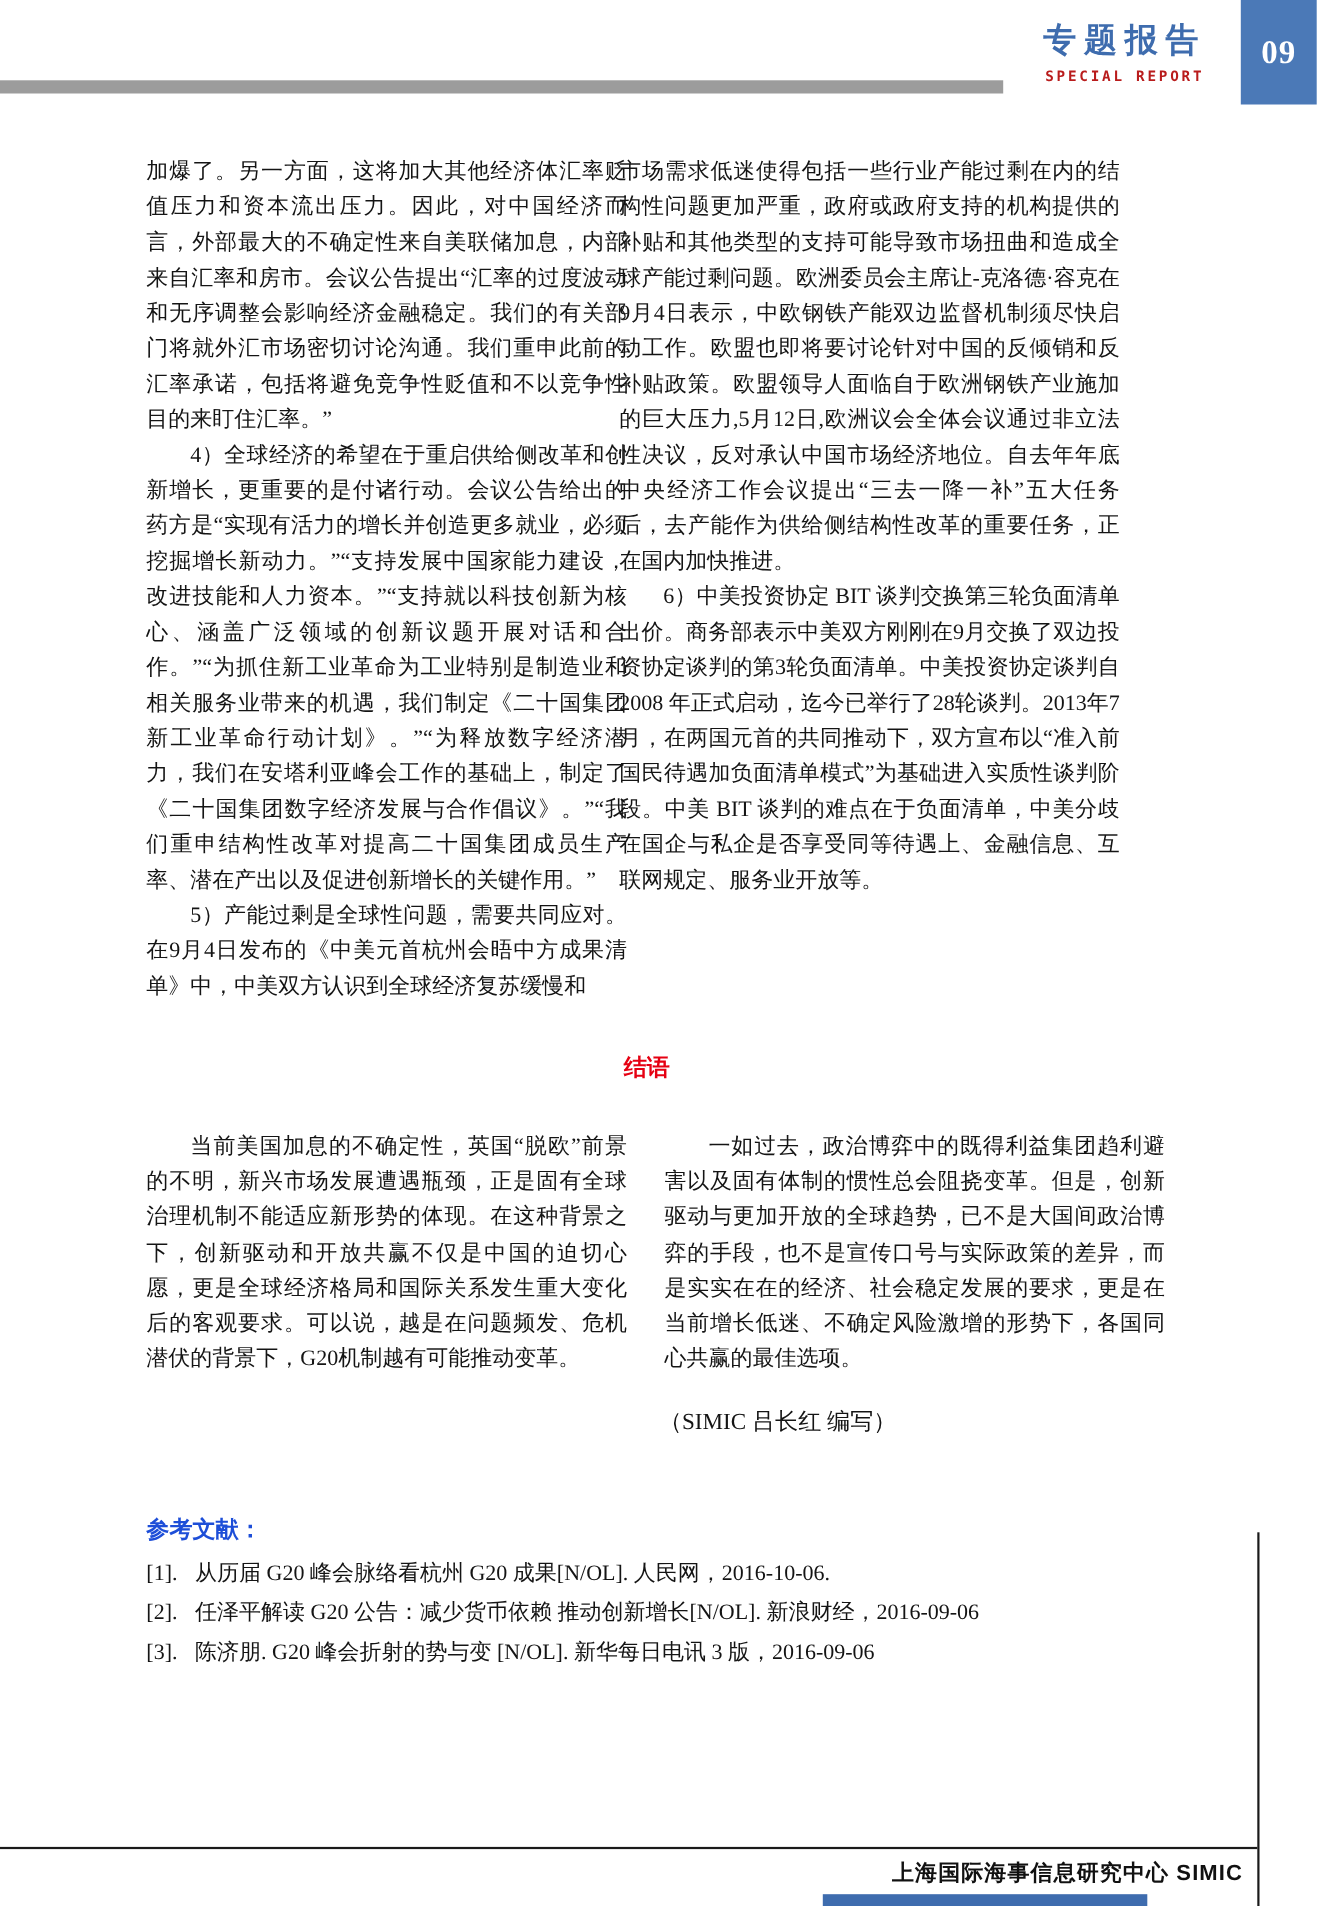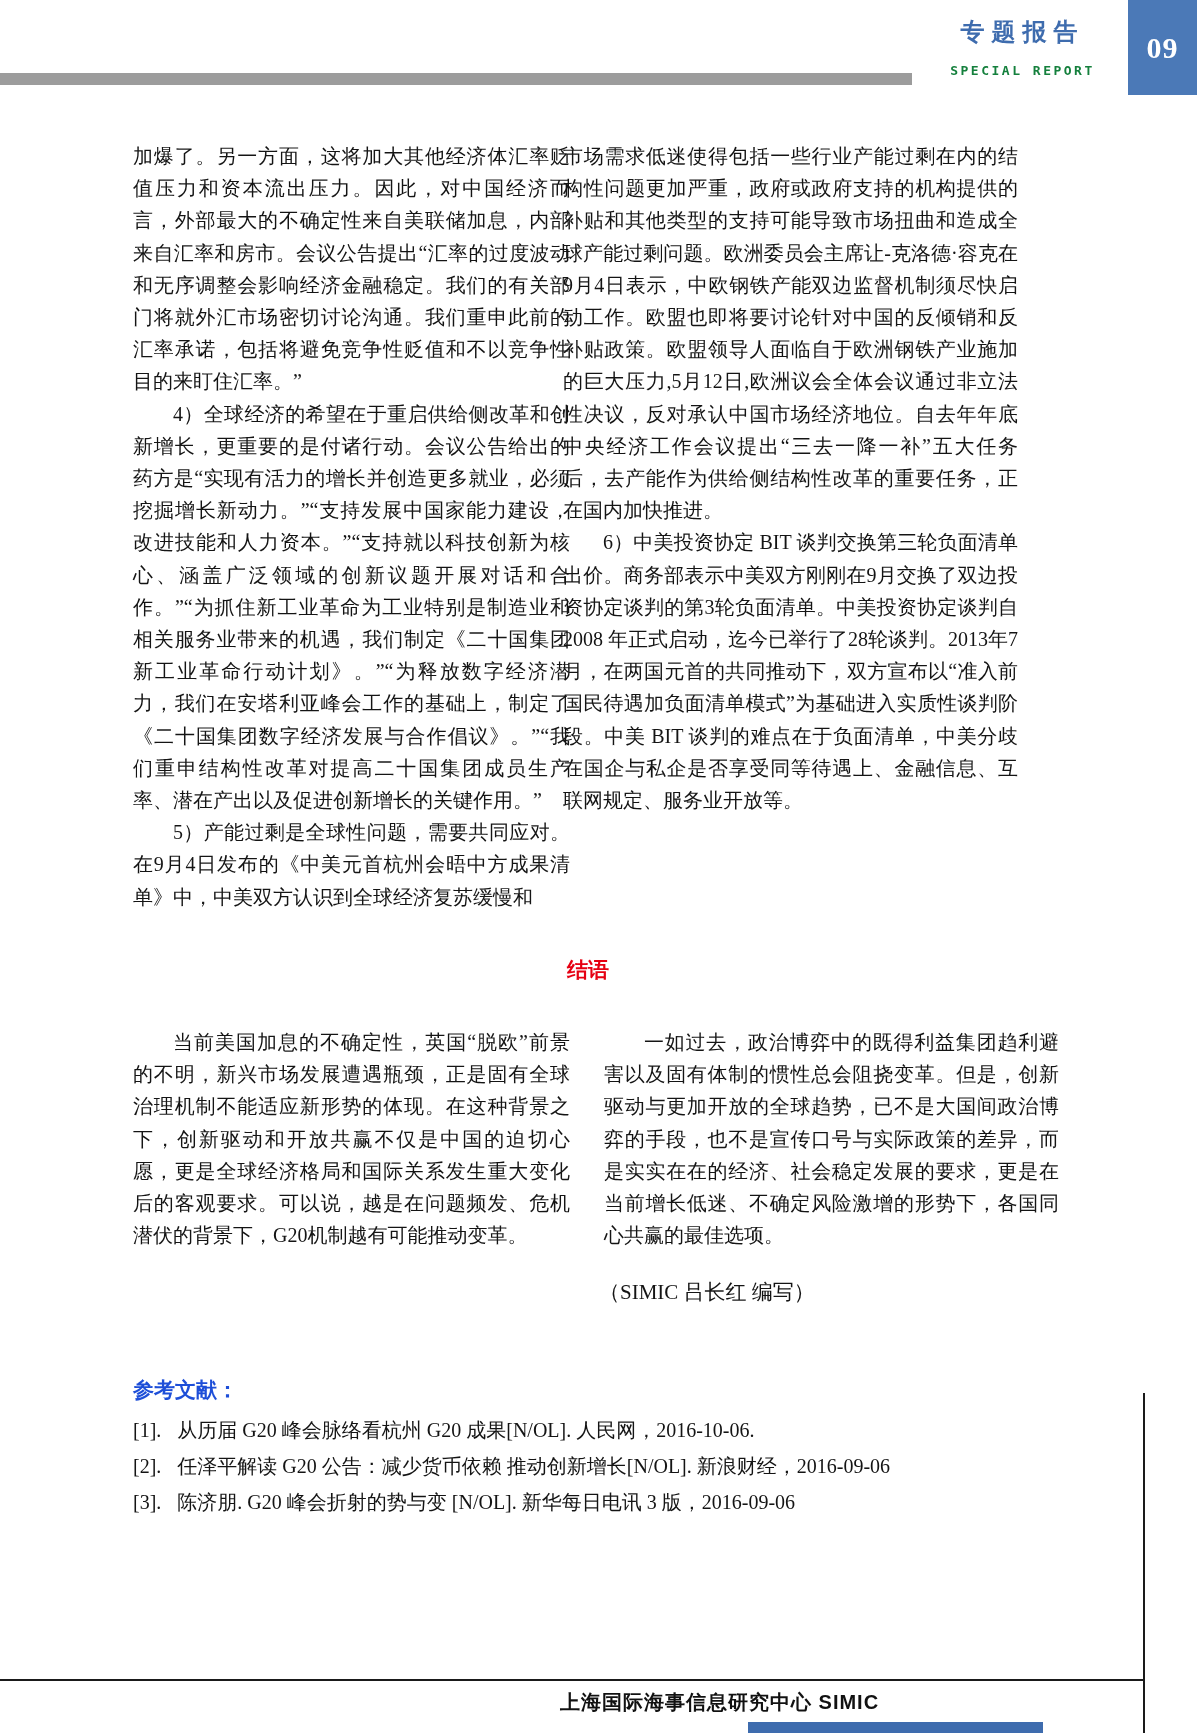--- a/index.html
+++ b/index.html
@@ -16,33 +16,33 @@
   
   .gray-bar {
     left: 0; top: 73px; width: 912px; height: 12px;
     background: var(--gray-bar, #9c9c9c);
   }
   .title-cn {
     left: 930px; top: 16px; width: 185px;
     text-align: center;
     font-family: "Liberation Sans", sans-serif;
     font-weight: bold;
-    font-size: 24px;
+    font-size: 30px;
     letter-spacing: 7px;
     color: var(--accent-blue, #3e6cae);
     white-space: nowrap;
   }
   .title-en {
     left: 930px; top: 63px; width: 185px;
     text-align: center;
     font-family: "DejaVu Sans Mono", monospace;
     font-weight: bold;
     font-size: 13px;
     letter-spacing: 2.5px;
-    color: #15803d;
+    color: #b91c1c;
     white-space: nowrap;
   }
   .page-num-box {
     left: 1128px; top: 0; width: 69px; height: 95px;
     background: var(--box-blue, #4b79b7);
     display: flex; align-items: center; justify-content: center;
   }
   .page-num {
     color: #ffffff;
     font-family: "Liberation Serif", serif;
@@ -104,21 +104,21 @@
   .footer-vline {
     left: 1143px; top: 1393px; width: 2px; height: 340px;
     background: #1a1a1a;
   }
   .footer-hline {
     left: 0; top: 1679px; width: 1143px; height: 2px;
     background: #1a1a1a;
   }
   .footer-org {
     left: 560px; top: 1689px; width: 570px;
-    text-align: left;
+    text-align: right;
     font-family: "Liberation Sans", sans-serif;
     font-weight: bold;
     font-size: 20px;
     letter-spacing: 1px;
     color: #111;
     white-space: nowrap;
   }
   .footer-accent-bar {
     left: 748px; top: 1722px; width: 295px; height: 11px;
     background: var(--accent-blue, #3e6cae);

